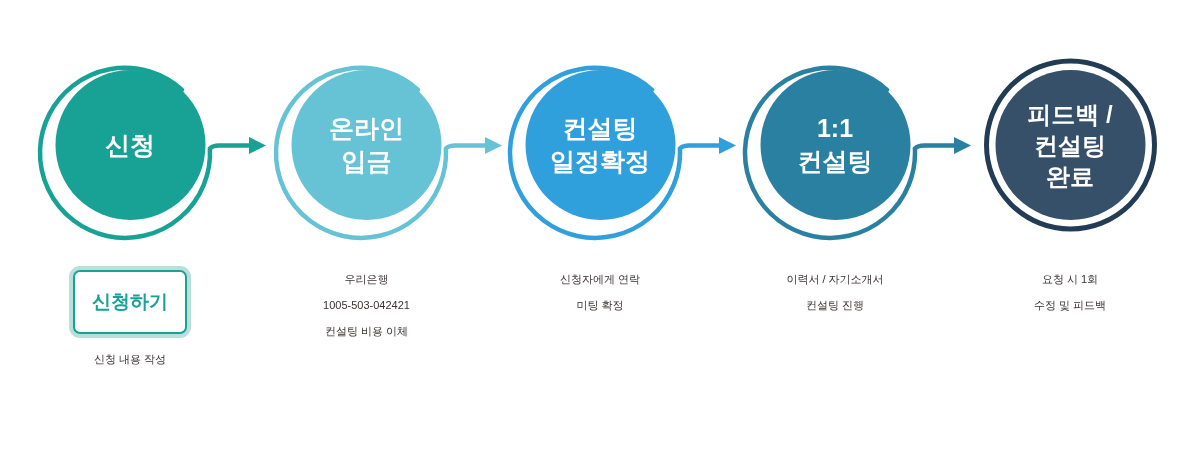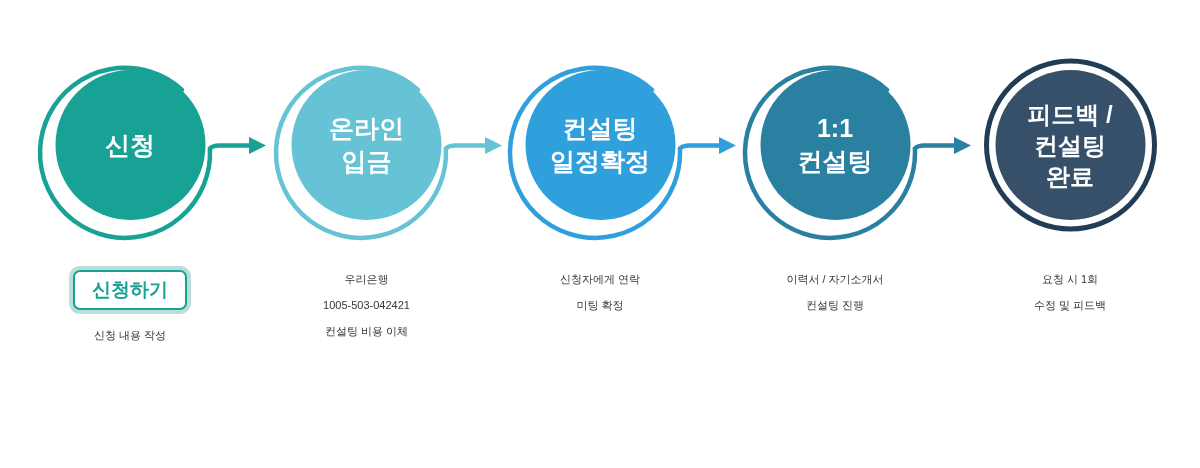--- a/index.html
+++ b/index.html
@@ -16,21 +16,21 @@
   .below{
     position:absolute;top:266px;left:0;width:235px;
     display:flex;flex-direction:column;align-items:center;
   }
   .desc{
     color:#3b3232;font-size:11px;line-height:26px;text-align:left;white-space:nowrap;
   }
   .apply-button{
     display:inline-block;background:#ffffff;color:#17a295;font-weight:bold;font-size:19px;
     border:2px solid #17a295;border-radius:7px;box-shadow:0 0 0 4px #b9dfdb;
-    padding:5px 17px;margin:4px 0 12px 0;cursor:pointer;
+    padding:17px 17px;margin:4px 0 12px 0;cursor:pointer;
     font-family:"Liberation Sans","DejaVu Sans",sans-serif;
   }
 </style>
 </head>
 <body>
 
 <div class="canvas">
 
   <div class="step" style="left:12.5px">
     <svg width="235" height="200">

